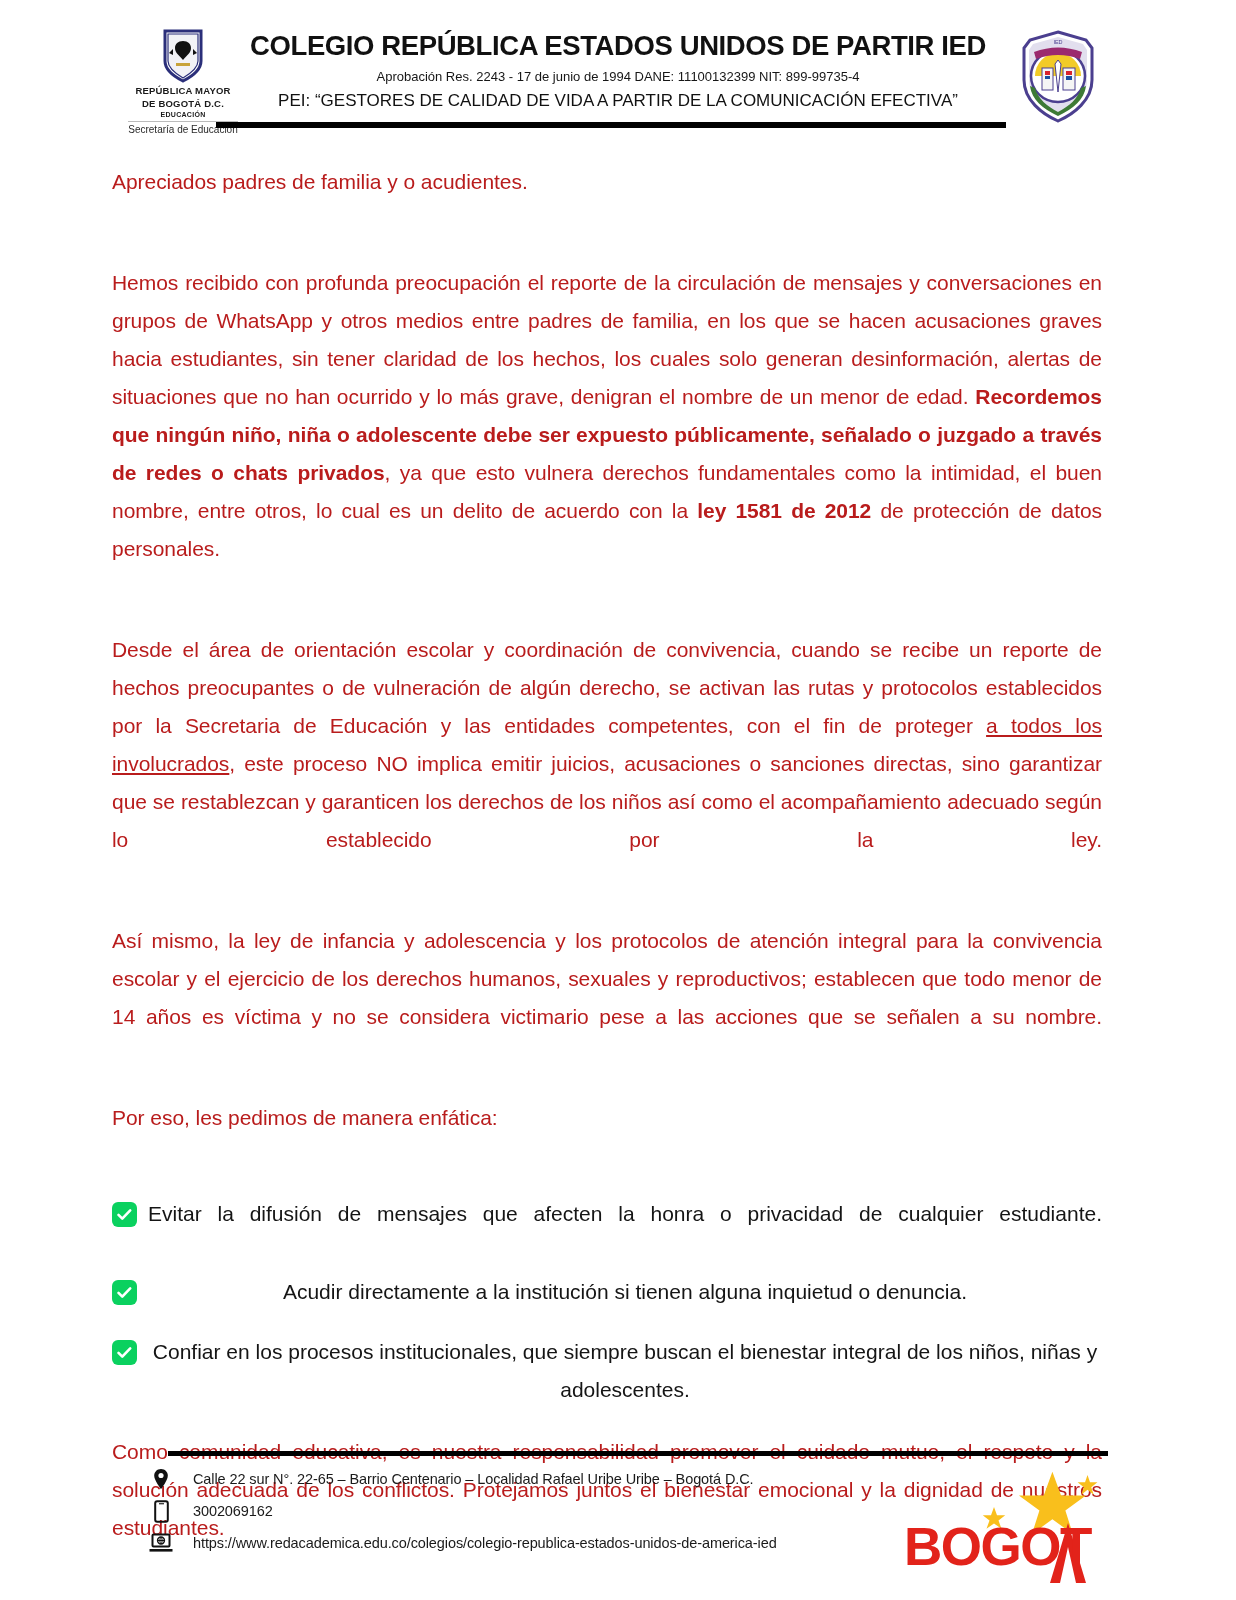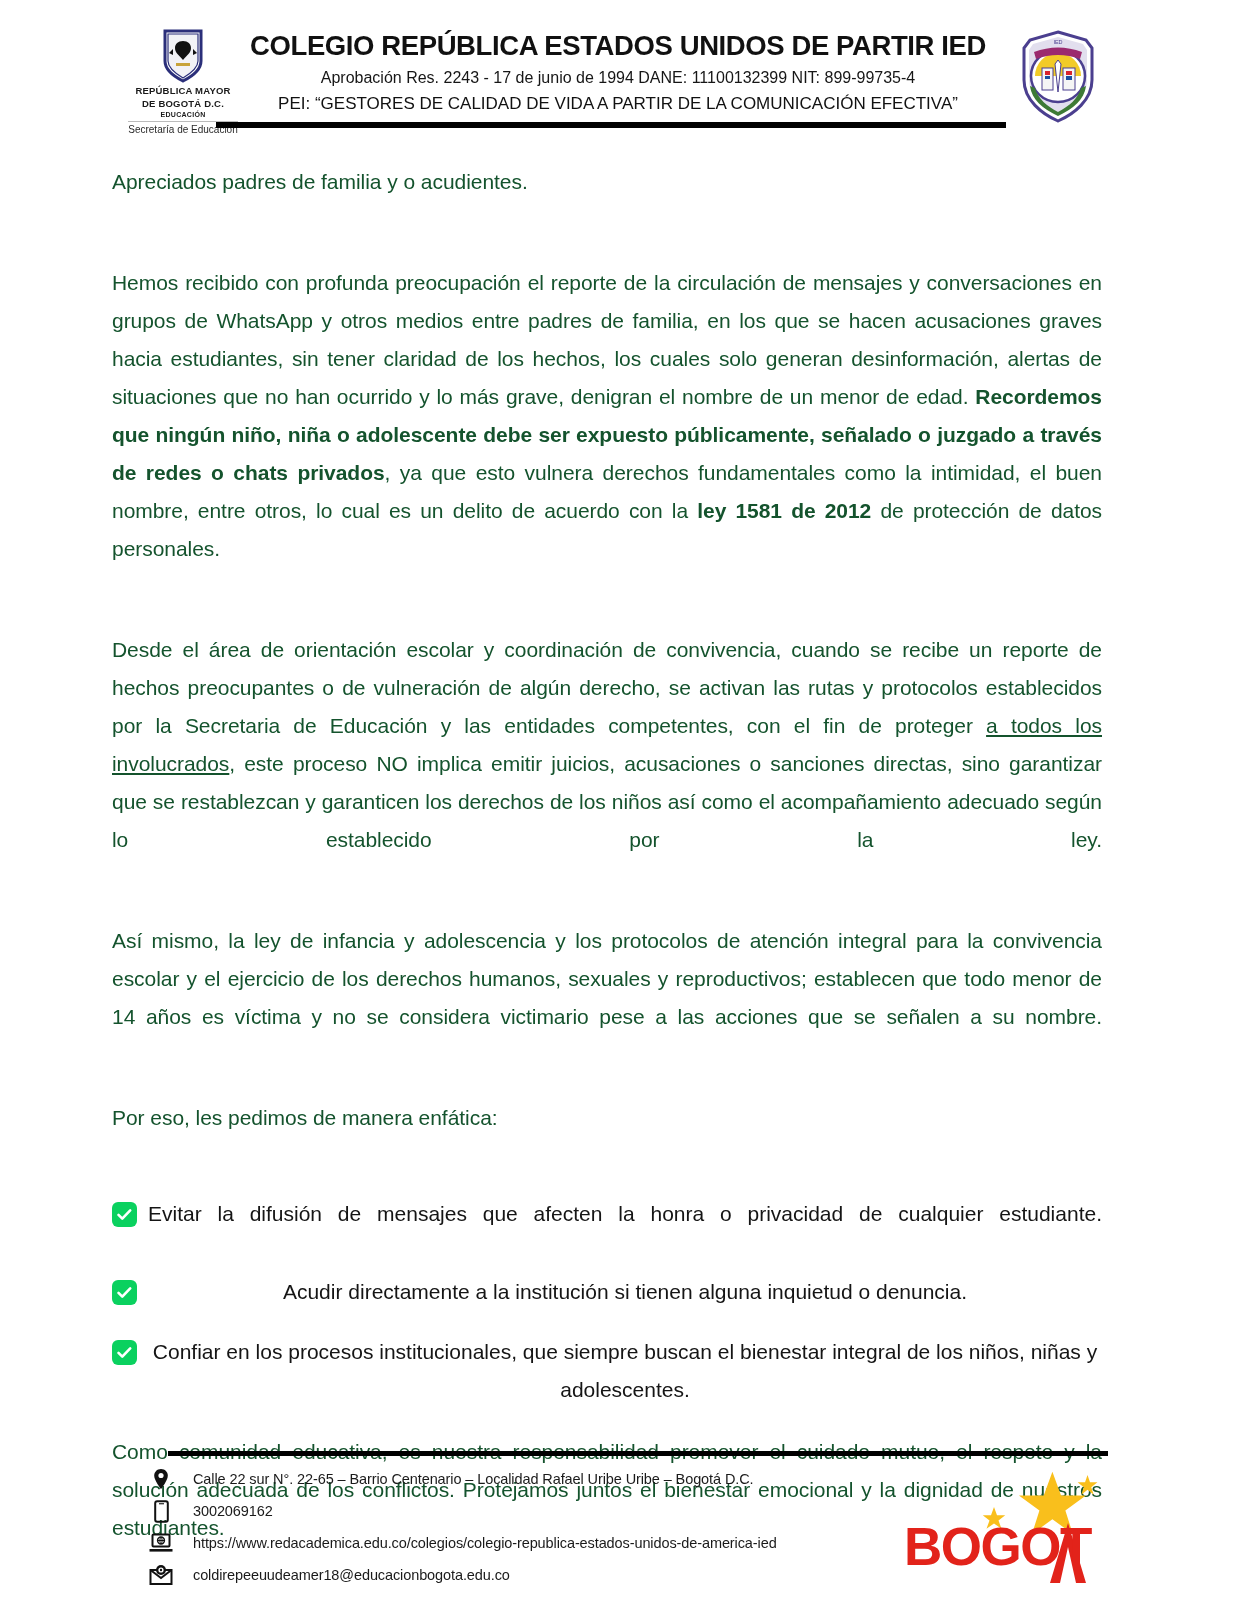--- a/index.html
+++ b/index.html
@@ -51,21 +51,21 @@
   }
   .hdr-title {
     font-size: 27.5px;
     font-weight: 600;
     letter-spacing: -0.4px;
     color: #111;
     white-space: nowrap;
     font-stretch: condensed;
   }
   .hdr-sub1 {
-    font-size: 16px;
+    font-size: 13px;
     margin-top: 7px;
     color: #161616;
     white-space: nowrap;
   }
   .hdr-sub2 {
     font-size: 17px;
     margin-top: 7px;
     color: #111;
     white-space: nowrap;
   }
@@ -85,21 +85,21 @@
   .doc {
     position: absolute;
     left: 112px; top: 163px;
     width: 990px;
   }
   p.para {
     margin: 0 0 25px 0;
     font-size: 21px;
     line-height: 38px;
     text-align: justify;
-    color: #14532d;
+    color: #b91c1c;
     letter-spacing: -0.05px;
   }
   p.para:after { content: ""; display: inline-block; width: 100%; }
   b { font-weight: 700; }
   u { text-decoration: underline; text-underline-offset: 2px; }
 
   .bullets { margin: 0 0 0 0; }
   .bullet {
     display: flex;
     align-items: flex-start;
@@ -315,32 +315,20 @@
         <svg width="24" height="20" viewBox="0 0 24 20">
           <rect x="3.5" y="1.5" width="17" height="12" rx="1" fill="none" stroke="#111" stroke-width="2"></rect>
           <circle cx="12" cy="7.5" r="3.4" fill="none" stroke="#111" stroke-width="1.5"></circle>
           <path d="M8.6 7.5 h6.8 M12 4.1 c1.6 2 1.6 4.8 0 6.8 M12 4.1 c-1.6 2 -1.6 4.8 0 6.8" stroke="#111" stroke-width="1" fill="none"></path>
           <rect x="0.5" y="16" width="23" height="2.6" fill="#111"></rect>
         </svg>
       </span>
       <span class="ftr-txt">https://www.redacademica.edu.co/colegios/colegio-republica-estados-unidos-de-america-ied</span>
     </div>
 
-    <div class="ftr-row">
-      <span class="ftr-ico">
-        <svg width="24" height="22" viewBox="0 0 24 22">
-          <path d="M1.5 6 h21 v14 h-21 z" fill="none" stroke="#111" stroke-width="2"></path>
-          <path d="M1.5 6 L12 14 L22.5 6" fill="none" stroke="#111" stroke-width="2"></path>
-          <circle cx="12" cy="6" r="5" fill="#111"></circle>
-          <circle cx="12" cy="6" r="2.6" fill="#fff"></circle>
-          <circle cx="12" cy="6" r="1.2" fill="#111"></circle>
-        </svg>
-      </span>
-      <span class="ftr-txt">coldirepeeuudeamer18@educacionbogota.edu.co</span>
-    </div>
   </div>
 
   <div class="bogota">
     <svg width="210" height="120" viewBox="0 0 210 120">
       <polygon points="140,6 148,28 171,28 152,42 159,64 140,50 121,64 128,42 109,28 132,28" fill="#f9bf1c" transform="translate(8,-2) scale(1.08) translate(-10,2)"></polygon>
       <polygon points="186,10 190,22 202,22 192,30 196,42 186,34 176,42 180,30 170,22 182,22" fill="#f9bf1c" transform="scale(0.62) translate(110,6)"></polygon>
       <polygon points="96,44 100,55 111,55 102,62 106,73 96,66 86,73 90,62 81,55 92,55" fill="#f9bf1c" transform="scale(0.75) translate(24,12)"></polygon>
       <path d="M146 118 L164 58 L182 118 L172 118 L164 82 L156 118 Z" fill="#e2231a"></path>
     </svg>
     <div class="bogota-word">BOGOT</div>

